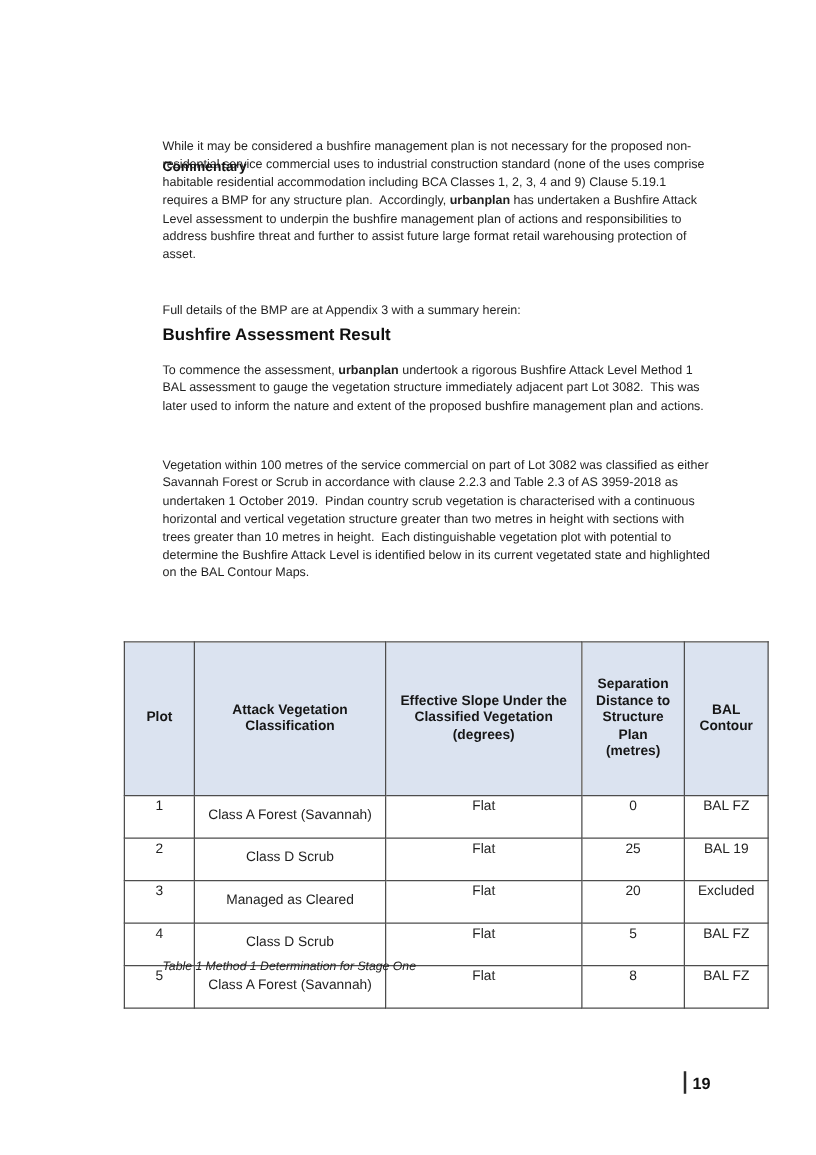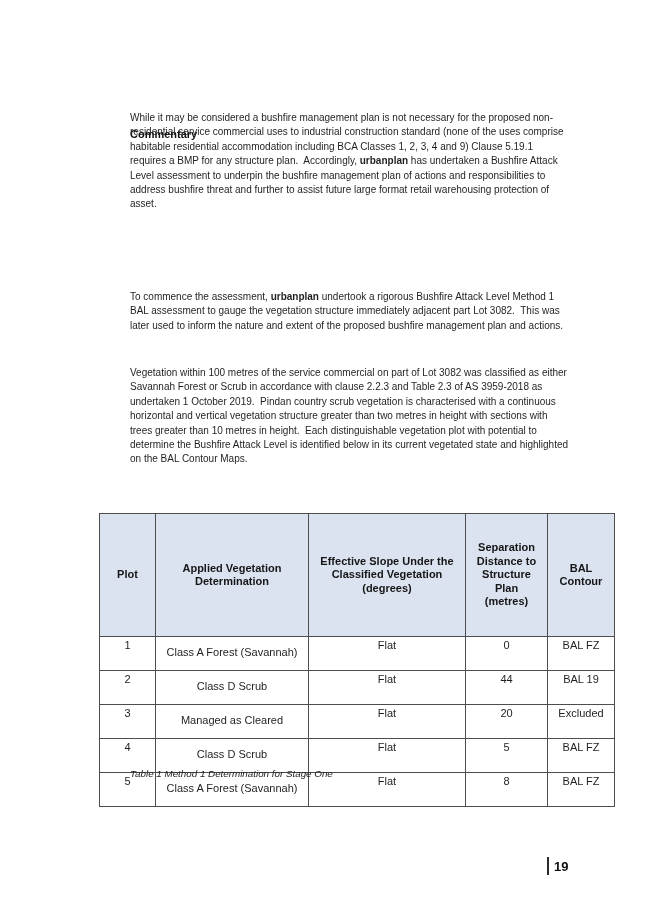--- a/index.html
+++ b/index.html
@@ -91,59 +91,61 @@
 </style>
 </head>
 <body>
 
 <div class="page">
 
   <div class="abs h-small" style="left:130px; top:93px;">Commentary</div>
 
   <div class="abs body-text" style="left:130px; top:111px;"><span>While it may be considered a bushfire management plan is not necessary for the proposed non-residential service commercial uses to industrial construction standard (none of the uses comprise habitable residential accommodation including BCA Classes 1, 2, 3, 4 and 9) Clause 5.19.1 requires a BMP for any structure plan.  Accordingly, </span><strong>urbanplan</strong><span> has undertaken a Bushfire Attack Level assessment to underpin the bushfire management plan of actions and responsibilities to address bushfire threat and further to assist future large format retail warehousing protection of asset.</span></div>
 
+  <div class="abs body-text" style="left:130px; top:242px;">Full details of the BMP are at Appendix 3 with a summary herein:</div>
 
+  <div class="abs h-large" style="left:130px; top:260px;">Bushfire Assessment Result</div>
 
   <div class="abs body-text" style="left:130px; top:290px;"><span>To commence the assessment, </span><strong>urbanplan</strong><span> undertook a rigorous Bushfire Attack Level Method 1 BAL assessment to gauge the vegetation structure immediately adjacent part Lot 3082.  This was later used to inform the nature and extent of the proposed bushfire management plan and actions.</span></div>
 
   <div class="abs body-text" style="left:130px; top:366px;">Vegetation within 100 metres of the service commercial on part of Lot 3082 was classified as either Savannah Forest or Scrub in accordance with clause 2.2.3 and Table 2.3 of AS 3959-2018 as undertaken 1 October 2019.  Pindan country scrub vegetation is characterised with a continuous horizontal and vertical vegetation structure greater than two metres in height with sections with trees greater than 10 metres in height.  Each distinguishable vegetation plot with potential to determine the Bushfire Attack Level is identified below in its current vegetated state and highlighted on the BAL Contour Maps.</div>
 
   <table class="bal abs" style="left:99px; top:513px;">
     <colgroup>
       <col style="width:56px;">
       <col style="width:153px;">
       <col style="width:157px;">
       <col style="width:82px;">
       <col style="width:67px;">
     </colgroup>
     <thead>
       <tr>
         <th>Plot</th>
-        <th>Applied Vegetation Determination</th>
+        <th>Attack Vegetation Classification</th>
         <th>Effective Slope Under the Classified Vegetation (degrees)</th>
         <th>
           <div>Separation Distance to Structure Plan</div>
           <div class="unit">(metres)</div>
         </th>
         <th>BAL Contour</th>
       </tr>
     </thead>
     <tbody>
       <tr>
         <td>1</td>
         <td class="veg">Class A Forest (Savannah)</td>
         <td>Flat</td>
         <td>0</td>
         <td>BAL FZ</td>
       </tr>
       <tr>
         <td>2</td>
         <td class="veg">Class D Scrub</td>
         <td>Flat</td>
-        <td>44</td>
+        <td>25</td>
         <td>BAL 19</td>
       </tr>
       <tr>
         <td>3</td>
         <td class="veg">Managed as Cleared</td>
         <td>Flat</td>
         <td>20</td>
         <td>Excluded</td>
       </tr>
       <tr>

